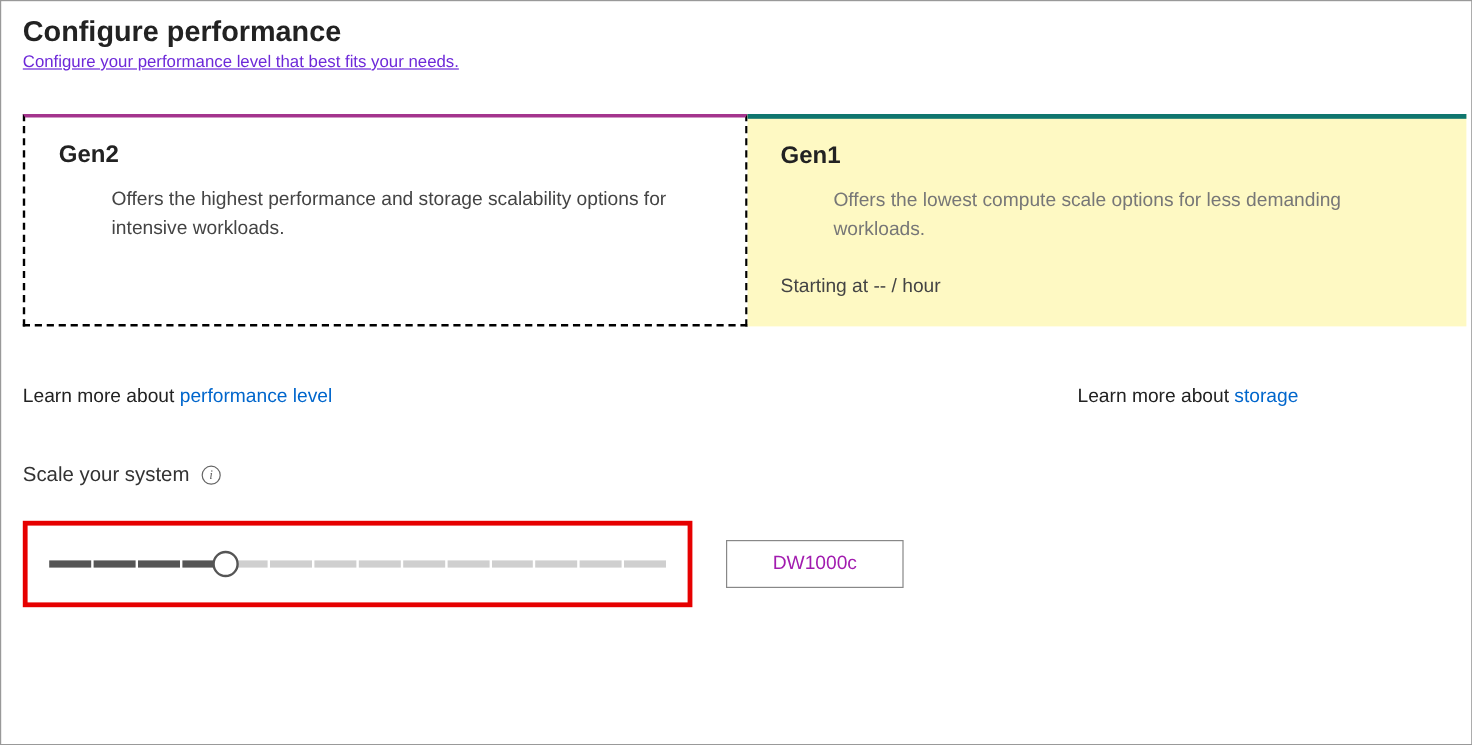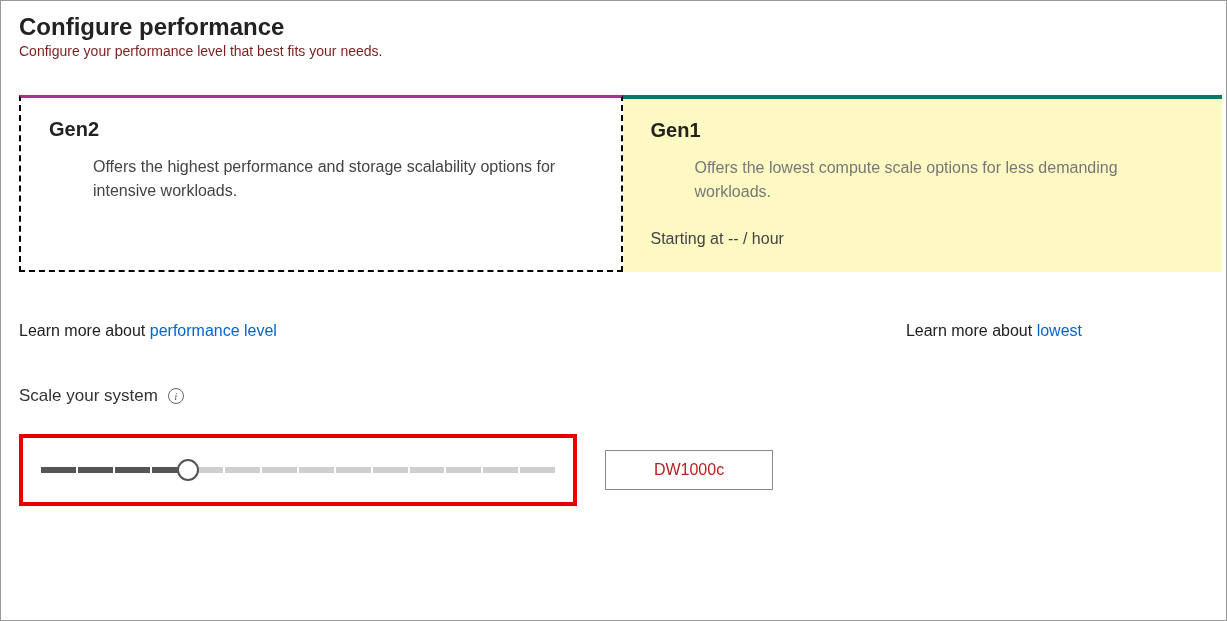--- a/index.html
+++ b/index.html
@@ -20,22 +20,23 @@
       padding: 12px 4px 18px 18px;
     }
     .page-title {
       font-size: 24px;
       font-weight: 600;
       color: #222;
       margin-bottom: 2px;
     }
     .page-subtitle {
       font-size: 14px;
-      color: #7f1d1d;
+      color: #6d28d9;
       margin-bottom: 36px;
+      text-decoration: underline;
     }
     .tabs {
       display: flex;
       width: 100%;
       margin-bottom: 50px;
       align-items: stretch;
     }
     .tab {
       flex: 1;
       padding: 20px 28px 24px 28px;
@@ -178,24 +179,24 @@
       border-radius: 50%;
       background: #fff;
       border: 2px solid #555;
       top: 50%;
       left: 30%;
       transform: translate(-50%, -50%);
     }
     .value-box {
       border: 1px solid #888;
       padding: 10px 0;
-      width: 168px;
+      width: 148px;
       text-align: center;
       font-size: 16px;
-      color: #b91c1c;
+      color: #a21caf;
       background: #fff;
     }
   </style>
 </head>
 <body>
 
 <div class="container">
   <h1 class="page-title">Configure performance</h1>
   <div class="page-subtitle">Configure your performance level that best fits your needs.</div>
 
@@ -209,21 +210,21 @@
       <div class="tab-desc">Offers the lowest compute scale options for less demanding workloads.</div>
       <div class="tab-price">Starting at -- / hour</div>
     </div>
   </div>
 
   <div class="learn-row">
     <div class="learn-text">
       <span>Learn more about </span><a href="#" class="link">performance level</a>
     </div>
     <div class="learn-text">
-      <span>Learn more about </span><a href="#" class="link">lowest</a>
+      <span>Learn more about </span><a href="#" class="link">storage</a>
     </div>
   </div>
 
   <div class="scale-label-row">
     <span class="scale-label">Scale your system</span>
     <span class="info-icon info-icon-gray"></span>
   </div>
 
   <div class="scale-row">
     <div class="slider-highlight">

